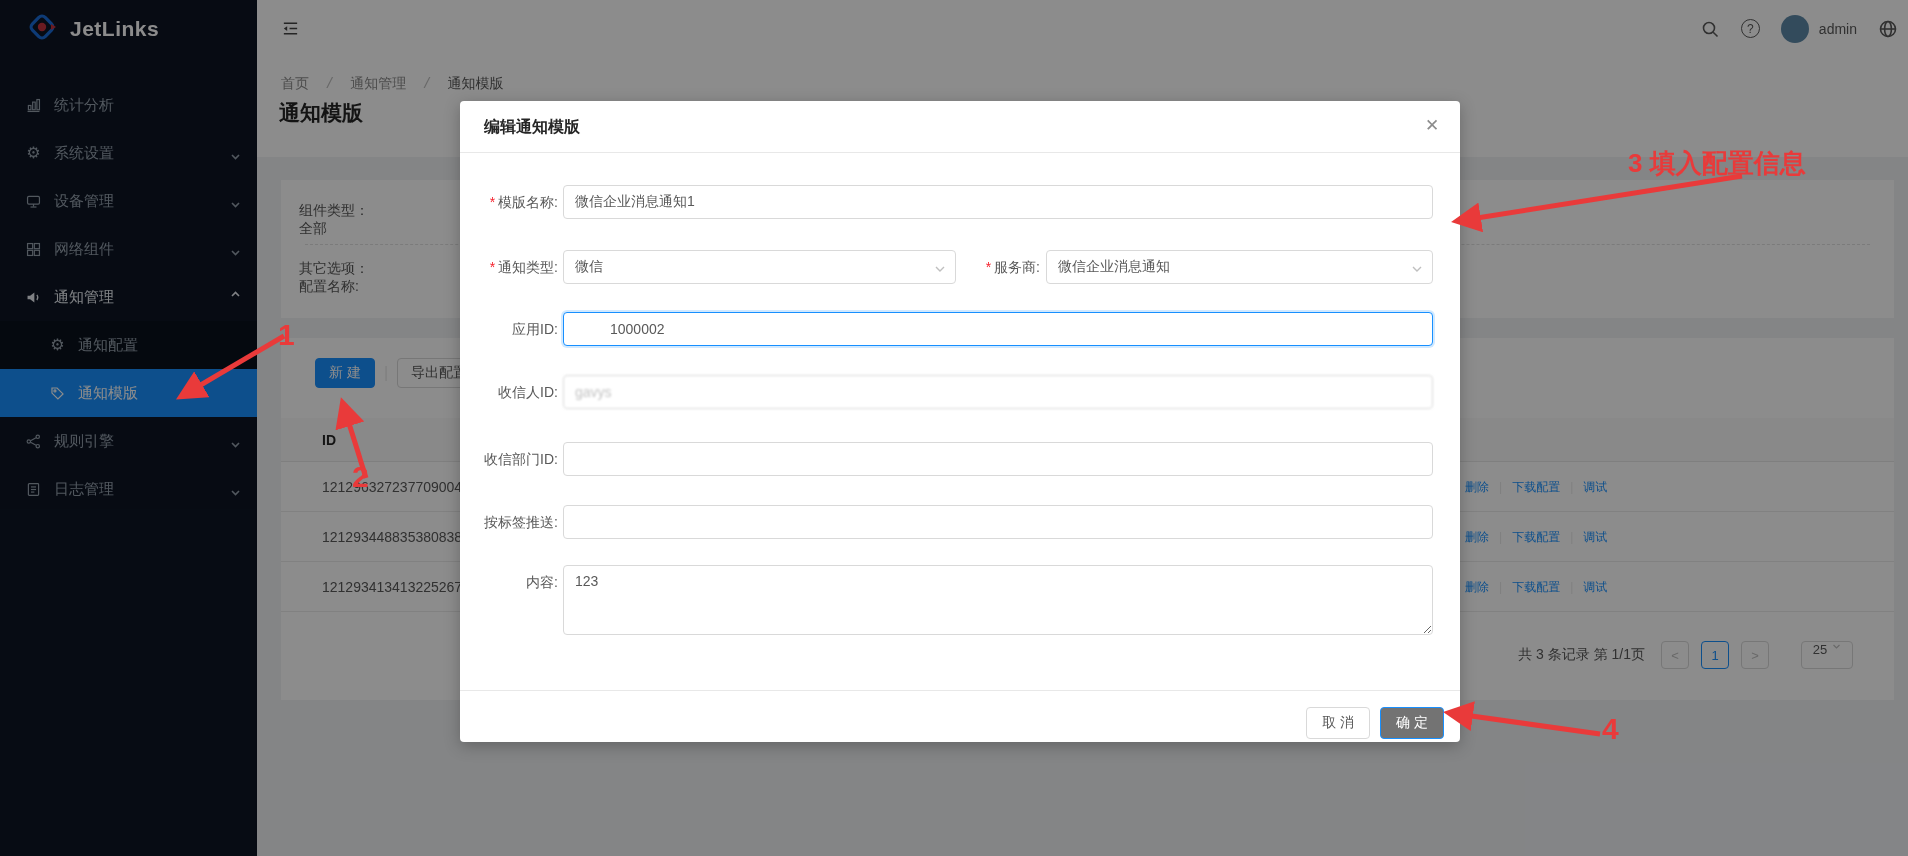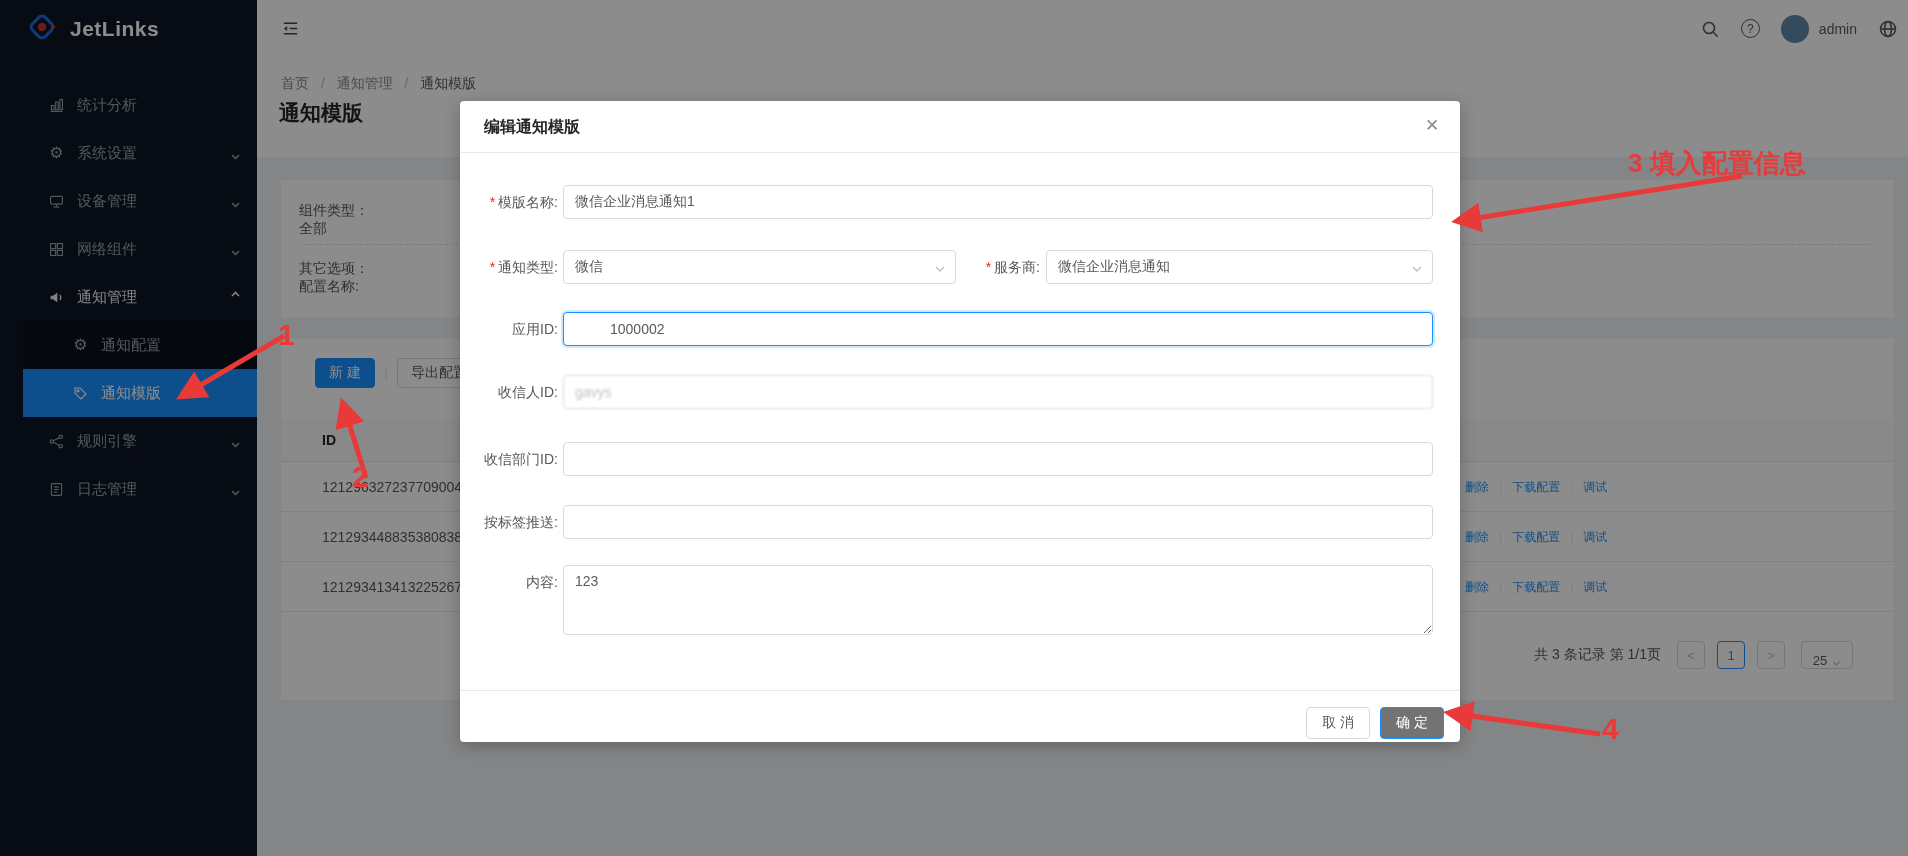--- a/index.html
+++ b/index.html
@@ -3,21 +3,21 @@
 <meta charset="utf-8">
 <style>
   * { margin:0; padding:0; box-sizing:border-box; }
   html,body { width:1908px; height:856px; font-family:"Liberation Sans","DejaVu Sans",sans-serif; }
   .screen { position:relative; width:1908px; height:856px; background:#f0f2f5; overflow:hidden; }
 
   
   .sidebar { position:absolute; left:0; top:0; width:257px; height:856px; background:#0d1524; z-index:1; }
   .logo-row { display:flex; align-items:center; gap:12px; height:57px; padding-left:26px; }
   .logo-text { color:#fff; font-size:21px; font-weight:bold; letter-spacing:.5px; }
-  .menu { margin-top:24px;padding-left:23px; }
+  .menu { margin-top:24px; }
   .menu-item { position:relative; display:flex; align-items:center; gap:12px; height:48px; padding-left:25px; color:#95a0ac; font-size:15px; cursor:pointer; }
   .menu-item .mi { width:17px; height:17px; flex:0 0 17px; display:flex; align-items:center; justify-content:center; }
   .menu-item svg { width:17px; height:17px; stroke:currentColor; fill:none; stroke-width:1.4; }
   .menu-item .glyph { font-size:16px; line-height:1; }
   .menu-item.open-parent { color:#e9edf2; }
   .submenu { background:#0a111c; }
   .submenu .menu-item { padding-left:49px; }
   .menu-item.active { background:#1890ff; color:#fff; }
   .chev { position:absolute; right:16px; width:11px; height:11px; }
   .chev svg { width:11px; height:11px; stroke:currentColor; fill:none; stroke-width:1.6; }
@@ -30,21 +30,21 @@
   .topbar-right { position:absolute; right:8px; top:0; height:57px; display:flex; align-items:center; gap:21px; }
   .tb-icon { width:20px; height:20px; color:#595959; cursor:pointer; }
   .tb-icon svg { width:20px; height:20px; stroke:currentColor; fill:none; stroke-width:1.6; }
   .help-circle { width:19px; height:19px; border:1.5px solid #595959; border-radius:50%; color:#595959; font-size:12px; display:flex; align-items:center; justify-content:center; cursor:pointer; }
   .user-chip { display:flex; align-items:center; gap:10px; cursor:pointer; }
   .avatar { width:28px; height:28px; border-radius:50%; background:#5d89a8; }
   .username { font-size:14px; color:#595959; }
   .globe { margin-right:2px; }
 
   
-  .page-header { position:absolute; left:257px; top:57px; width:1651px; height:100px; background:#fff; z-index:1; }
+  .page-header { position:absolute; left:257px; top:57px; width:1651px; height:100px; background:#fff; z-index:1;font-family:Liberation Mono, monospace; }
   .breadcrumb { position:absolute; left:24px; top:18px; font-size:14px; color:#8c8c8c; }
   .breadcrumb .sep { margin:0 8px; color:#bfbfbf; }
   .breadcrumb .current { color:#595959; }
   .page-title { position:absolute; left:22px; top:42px; font-size:21px; font-weight:bold; color:#262626; }
 
   
   .filter-card { position:absolute; left:281px; top:180px; width:1613px; height:138px; background:#fff; z-index:1; }
   .filter-row { position:absolute; left:18px; font-size:14px; color:#595959; display:flex;flex-direction:column; }
   .filter-row .flabel { width:92px; }
   .filter-row .fvalue { color:#595959; }
@@ -60,21 +60,21 @@
   .thead .th { position:absolute; left:41px; top:0; line-height:44px; font-size:14px; font-weight:bold; color:#262626; }
   .trow { position:absolute; left:0; width:100%; height:50px; border-bottom:1px solid #ebebeb; }
   .trow .cell-id { position:absolute; left:41px; top:0; line-height:50px; font-size:14px; color:#595959; }
   .row-actions { position:absolute; left:1184px; top:0; line-height:50px; font-size:12px; display:flex; gap:10px; align-items:center; height:50px; }
   .row-actions a { color:#1890ff; text-decoration:none; cursor:pointer; }
   .row-actions .lsep { color:#e8e8e8; }
   .pagination { position:absolute; right:41px; top:303px; display:flex; align-items:center; gap:12px; }
   .pg-total { font-size:14px; color:#595959; margin-right:4px; }
   .pg-btn { width:28px; height:28px; border:1px solid #d9d9d9; border-radius:4px; background:#fff; color:#bfbfbf; font-size:13px; display:flex; align-items:center; justify-content:center; cursor:pointer; }
   .pg-btn.page-active { border-color:#1890ff; color:#1890ff; }
-  .pg-size { width:52px; height:28px; border:1px solid #d9d9d9; border-radius:4px; background:#fff; color:#595959; font-size:13px; display:flex; align-items:flex-end; justify-content:center; gap:5px; cursor:pointer; margin-left:4px; }
+  .pg-size { width:52px; height:28px; border:1px solid #d9d9d9; border-radius:4px; background:#fff; color:#595959; font-size:13px; display:flex; align-items:flex-start; justify-content:center; gap:5px; cursor:pointer; margin-left:20px; }
   .pg-size svg { width:9px; height:9px; stroke:#bfbfbf; fill:none; stroke-width:1.6; }
 
   
   .overlay { position:absolute; inset:0; background:rgba(0,0,0,0.45); z-index:5; }
   .modal { position:absolute; left:460px; top:101px; width:1000px; height:641px; background:#fff; border-radius:4px; box-shadow:0 4px 16px rgba(0,0,0,.25); z-index:10; }
   .modal-header { position:relative; height:52px; border-bottom:1px solid #e8e8e8; }
   .modal-title { position:absolute; left:24px; top:0; line-height:52px; font-size:16px; font-weight:bold; color:#262626; }
   .modal-close { position:absolute; right:18px; top:15px; width:20px; height:20px; color:#8c8c8c; font-size:17px; line-height:20px; text-align:center; cursor:pointer; }
   .frow { position:absolute; left:0; width:100%; height:34px; }
   .flab { position:absolute; left:0; top:0; width:98px; text-align:right; line-height:34px; font-size:14px; color:#595959; white-space:nowrap; }

